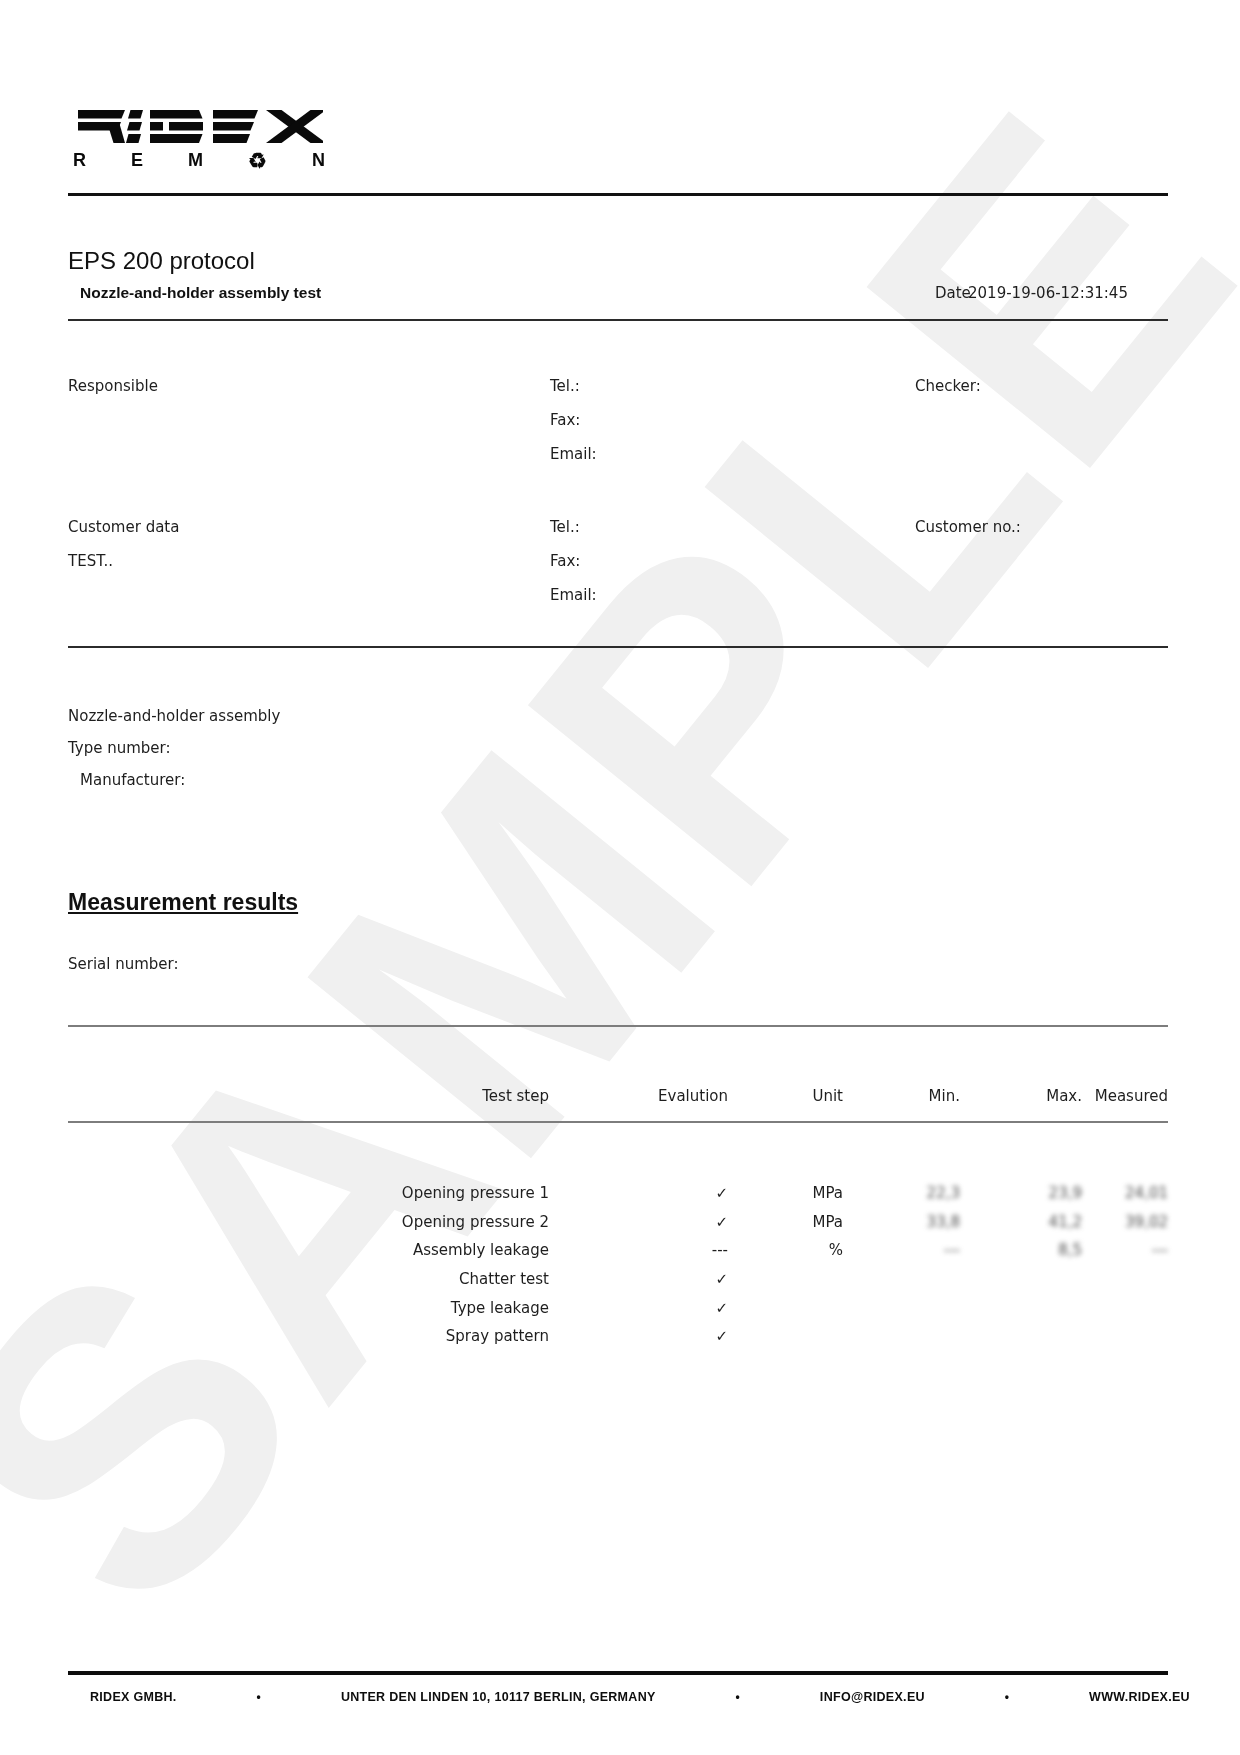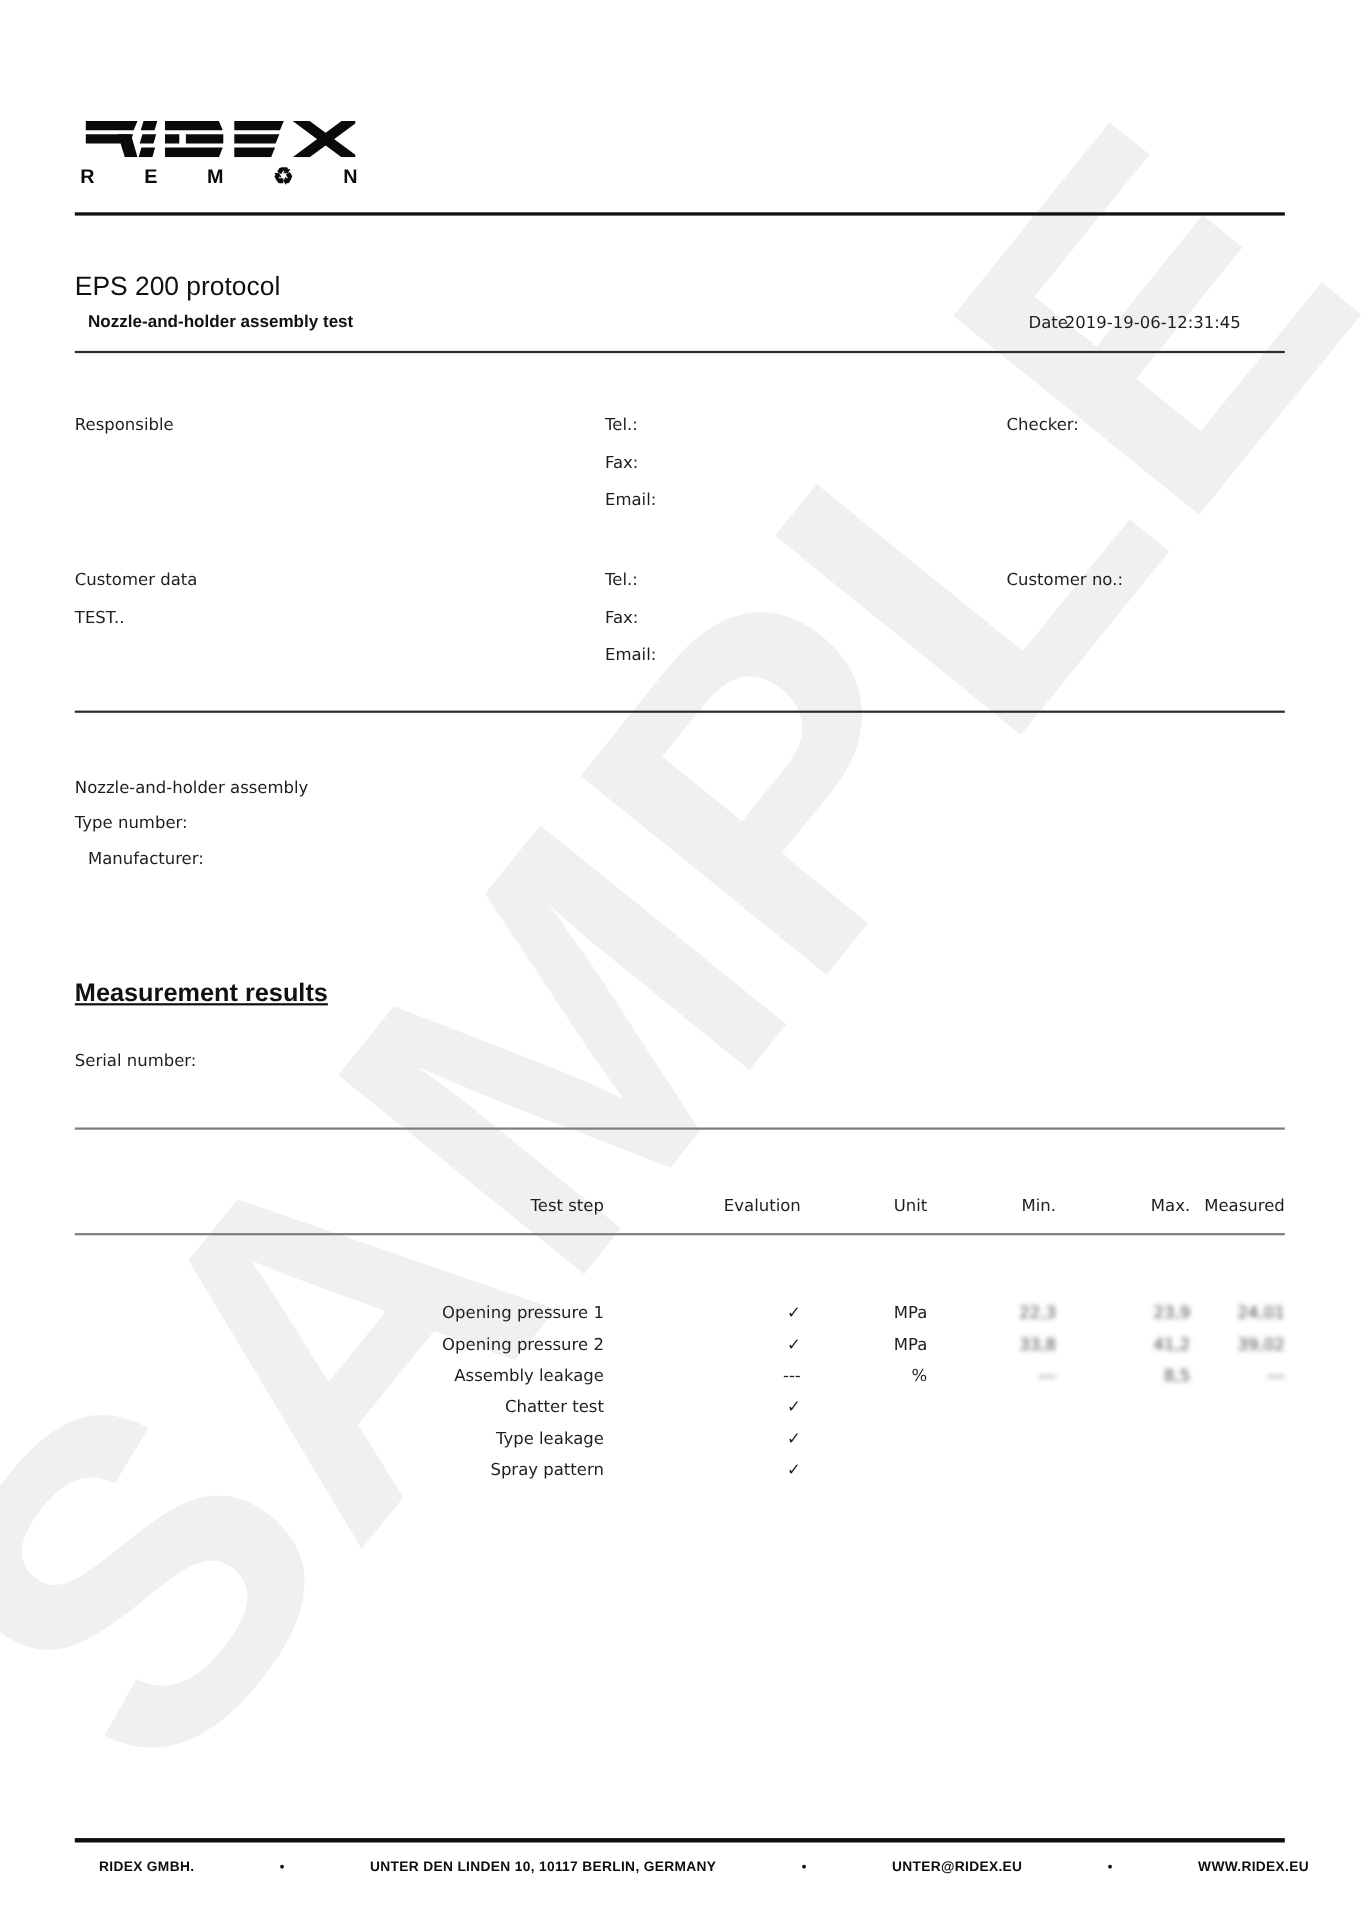--- a/index.html
+++ b/index.html
@@ -215,19 +215,19 @@
       <div class="cell"></div>
       <div class="cell"></div>
     </div>
 
     <div class="rule rule-footer"></div>
     <div class="footer">
       <span>RIDEX GMBH.</span>
       <span class="dot">•</span>
       <span>UNTER DEN LINDEN 10, 10117 BERLIN, GERMANY</span>
       <span class="dot">•</span>
-      <span>UNTER@RIDEX.EU</span>
+      <span>INFO@RIDEX.EU</span>
       <span class="dot">•</span>
       <span>WWW.RIDEX.EU</span>
     </div>
 
   </div>
 </div>
 
 </body></html>

